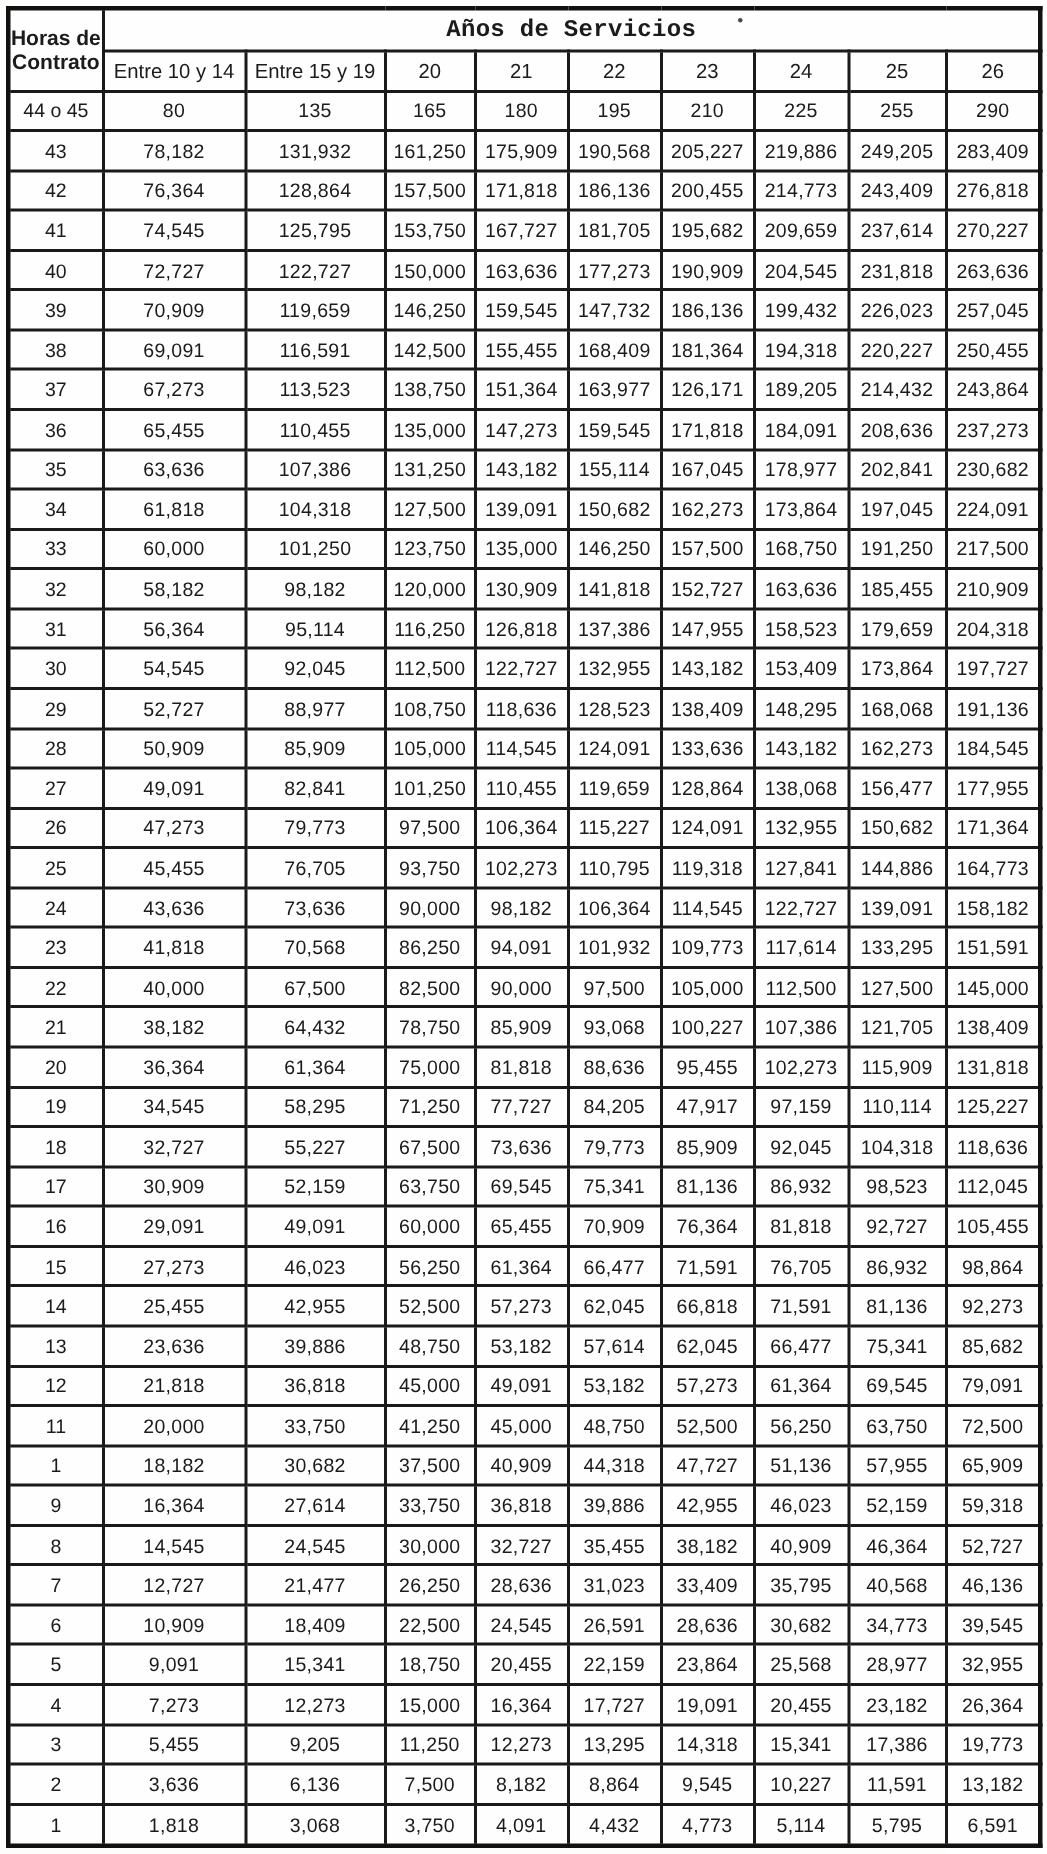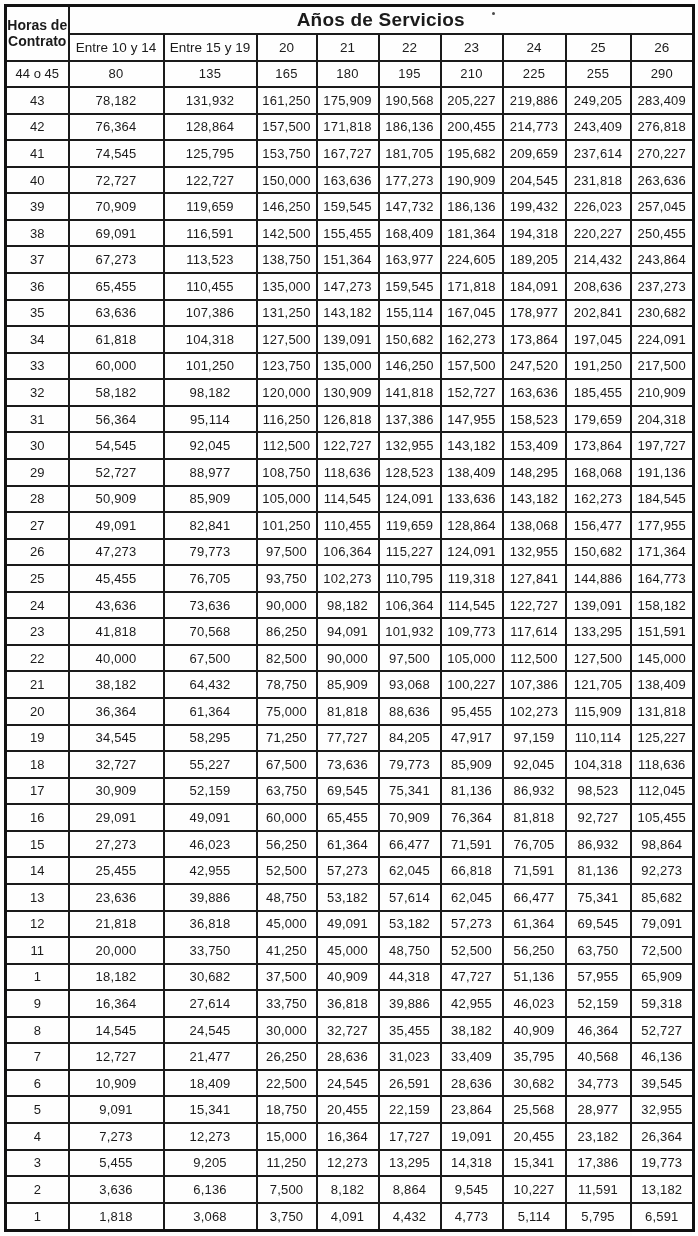--- a/index.html
+++ b/index.html
@@ -43,22 +43,23 @@
   tr.group-header-row { height: 28px; }
   tr.col-header-row  { height: 27px; }
   .corner-header {
     font-weight: bold;
     font-size: 14px;
     line-height: 1.15;
     padding: 0 3px;
   }
   .group-header {
     font-weight: bold;
-    font-size: 19px;
+    font-size: 16px;
     letter-spacing: 0.2px;
+    font-family: Liberation Mono, monospace;
   }
   .col-header {
     font-weight: normal;
     font-size: 13.5px;
   }
   td.hours-cell {
     font-weight: normal;
     font-size: 13px;
   }
   td.value-cell {
@@ -197,21 +198,21 @@
           <td class="value-cell">220,227</td>
           <td class="value-cell">250,455</td>
         </tr>
         <tr>
           <td class="hours-cell">37</td>
           <td class="value-cell">67,273</td>
           <td class="value-cell">113,523</td>
           <td class="value-cell">138,750</td>
           <td class="value-cell">151,364</td>
           <td class="value-cell">163,977</td>
-          <td class="value-cell">224,605</td>
+          <td class="value-cell">126,171</td>
           <td class="value-cell">189,205</td>
           <td class="value-cell">214,432</td>
           <td class="value-cell">243,864</td>
         </tr>
         <tr>
           <td class="hours-cell">36</td>
           <td class="value-cell">65,455</td>
           <td class="value-cell">110,455</td>
           <td class="value-cell">135,000</td>
           <td class="value-cell">147,273</td>
@@ -246,21 +247,21 @@
           <td class="value-cell">224,091</td>
         </tr>
         <tr>
           <td class="hours-cell">33</td>
           <td class="value-cell">60,000</td>
           <td class="value-cell">101,250</td>
           <td class="value-cell">123,750</td>
           <td class="value-cell">135,000</td>
           <td class="value-cell">146,250</td>
           <td class="value-cell">157,500</td>
-          <td class="value-cell">247,520</td>
+          <td class="value-cell">168,750</td>
           <td class="value-cell">191,250</td>
           <td class="value-cell">217,500</td>
         </tr>
         <tr>
           <td class="hours-cell">32</td>
           <td class="value-cell">58,182</td>
           <td class="value-cell">98,182</td>
           <td class="value-cell">120,000</td>
           <td class="value-cell">130,909</td>
           <td class="value-cell">141,818</td>

